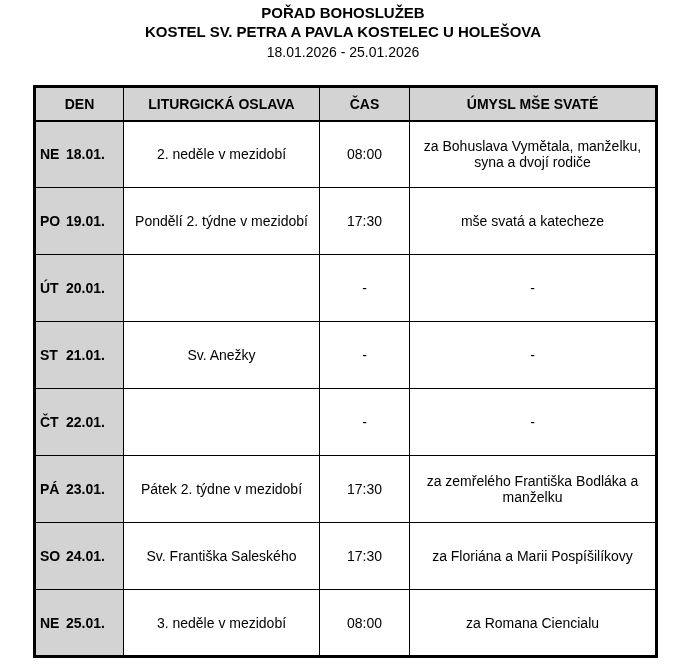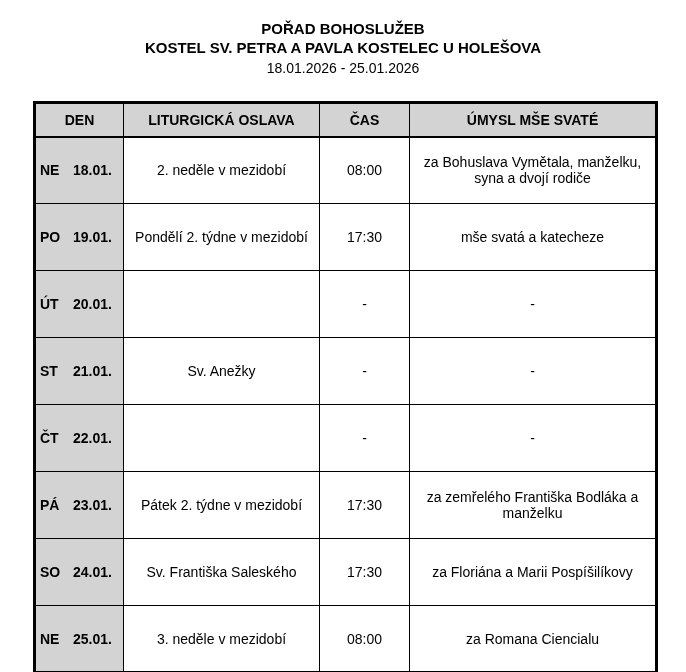--- a/index.html
+++ b/index.html
@@ -7,21 +7,21 @@
     padding: 0;
     background: #ffffff;
     width: 686px;
     height: 672px;
     font-family: "Liberation Sans", sans-serif;
     color: #000000;
     -webkit-font-smoothing: antialiased;
   }
   .doc-header {
     text-align: center;
-    padding-top: 19px;
+    padding-top: 3px;
   }
   .doc-title {
     font-size: 15px;
     line-height: 19px;
     font-weight: bold;
   }
   .doc-subtitle {
     font-size: 15px;
     line-height: 19px;
     font-weight: bold;
@@ -69,21 +69,20 @@
     text-align: left;
     padding: 0 0 0 4px;
     white-space: nowrap;
   }
   td.day-cell .day-abbr {
     display: inline-block;
     min-width: 26px;
   }
   td.day-cell .day-date {
     display: inline-block;
-    margin-left: 7px;
     text-align: center;
   }
   td.celebration-cell {
     padding: 8px 9px;
   }
   td.intention-cell {
     padding: 4px 10px;
   }
 </style>
 </head>

